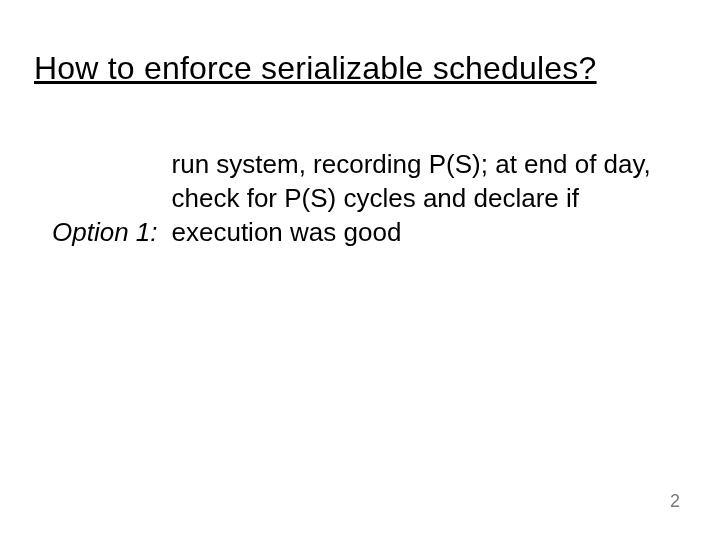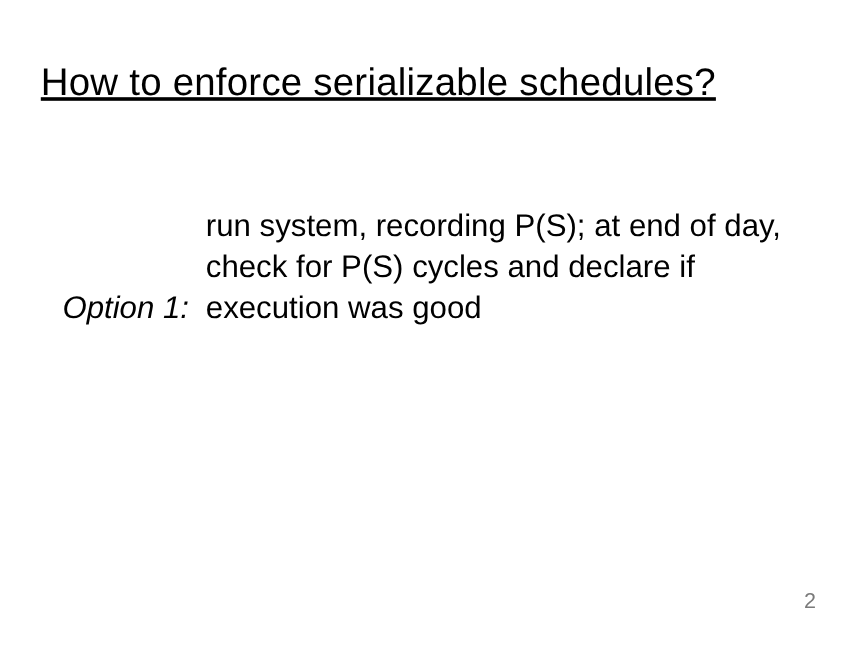--- a/index.html
+++ b/index.html
@@ -39,21 +39,20 @@
     display: flex;
     align-items: flex-end;
   }
   .option-label {
     font-style: italic;
     white-space: nowrap;
     padding-right: 14px;
   }
   .option-text {
     flex: 1;
-    margin-top: 24px;
   }
   .page-number {
     position: absolute;
     right: 40px;
     bottom: 28px;
     font-size: 18px;
     color: #7a7a7a;
   }
 </style>
 </head>

